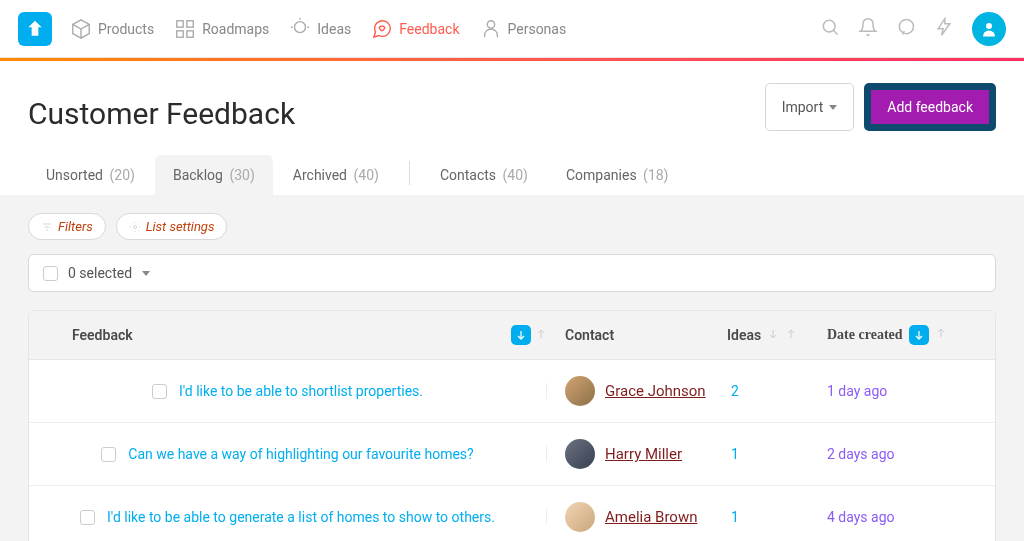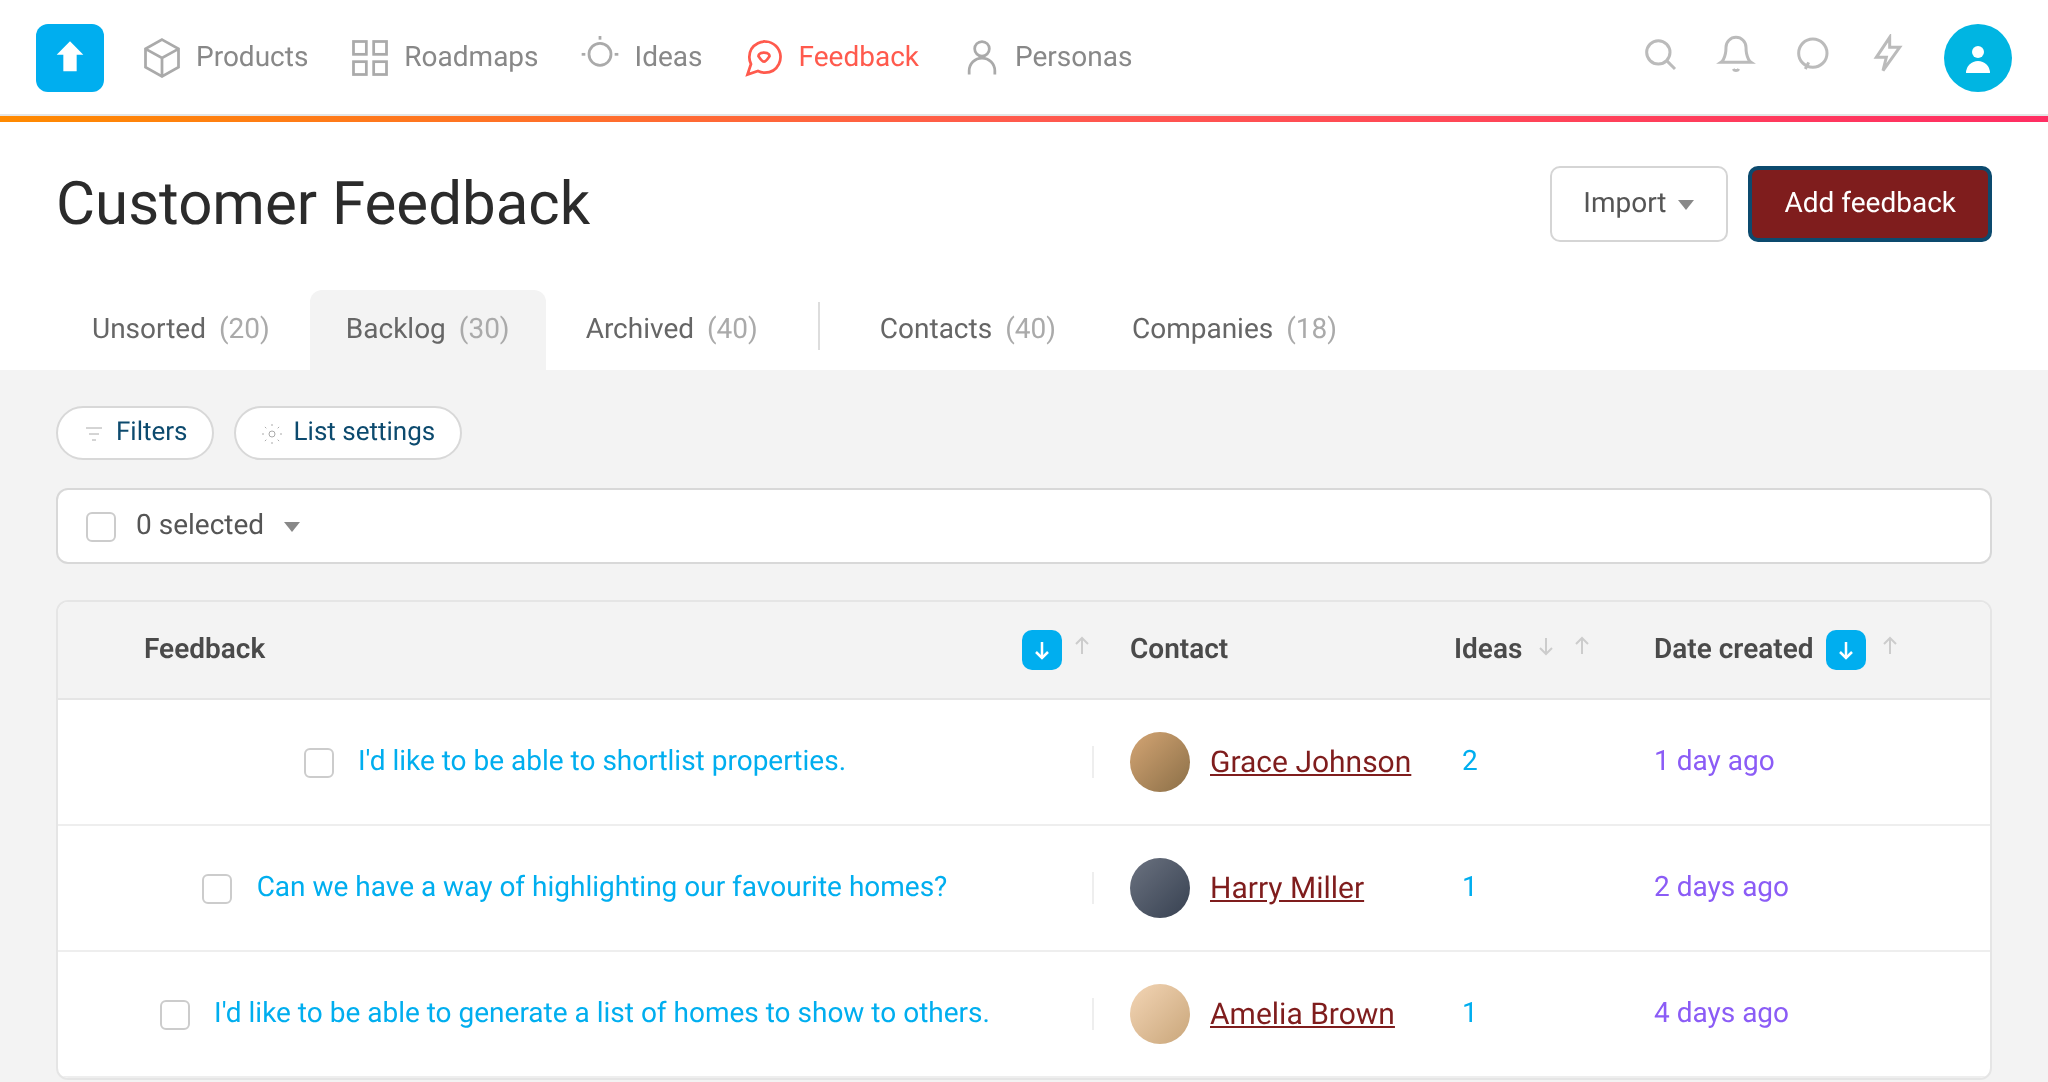--- a/index.html
+++ b/index.html
@@ -65,21 +65,21 @@
     }
     .avatar-circle svg { fill: #fff; width: 18px; height: 18px; }
     
     .gradient-line {
       height: 3px;
       background: linear-gradient(90deg, #ff8a00 0%, #ff5a4d 50%, #ff2e63 100%);
     }
     
     .page-header {
       display: flex;
-      align-items: center;
+      align-items: flex-end;
       padding: 22px 28px 18px 28px;
     }
     .page-title {
       font-size: 30px;
       font-weight: 400;
       color: #2b2b2b;
     }
     .header-actions { margin-left: auto; display: flex; gap: 10px; }
     .btn {
       padding: 9px 16px;
@@ -89,22 +89,22 @@
       display: flex;
       align-items: center;
       gap: 6px;
     }
     .btn-secondary {
       background: #fff;
       border: 1px solid #d5d5d5;
       color: #555;
     }
     .btn-primary {
-      background: #7f1d1d;
-      border: 2px solid #0c4a6e;
+      background: #a21caf;
+      border: 7px solid #0c4a6e;
       color: #fff;
     }
     .caret-down {
       width: 0; height: 0;
       border-left: 4px solid transparent;
       border-right: 4px solid transparent;
       border-top: 5px solid #888;
     }
     
     .tabs-row {
@@ -141,25 +141,26 @@
       display: flex;
       gap: 10px;
       margin-bottom: 14px;
     }
     .pill-btn {
       background: #fff;
       border: 1px solid #d8d8d8;
       border-radius: 20px;
       padding: 5px 12px;
       font-size: 13px;
-      color: #0c4a6e;
+      color: #c2410c;
       display: flex;
       align-items: center;
       gap: 5px;
       cursor: pointer;
+      font-style: italic;
     }
     .pill-btn svg { width: 12px; height: 12px; stroke: #aaa; fill: none; }
     .select-btn {
       background: #fff;
       border: 1px solid #d8d8d8;
       border-radius: 6px;
       padding: 10px 14px;
       font-size: 14px;
       color: #555;
       display: flex;
@@ -185,21 +186,21 @@
     .table-header {
       display: flex;
       background: #f3f3f3;
       border-bottom: 1px solid #e5e5e5;
       padding: 14px 18px;
       align-items: center;
     }
     .col-feedback { flex: 1; display: flex; align-items: center; gap: 10px; }
     .col-contact { width: 180px; }
     .col-ideas { width: 100px; }
-    .col-date { width: 150px; display: flex; align-items: center; gap: 6px; }
+    .col-date { width: 150px; display: flex; align-items: center; gap: 6px; font-family: Liberation Serif, serif; }
     .th { font-weight: 600; color: #4a4a4a; font-size: 14px; display: flex; align-items: center; gap: 6px; }
     .sort-badge {
       width: 20px;
       height: 20px;
       border-radius: 5px;
       background: #00aeef;
       display: flex;
       align-items: center;
       justify-content: center;
     }

